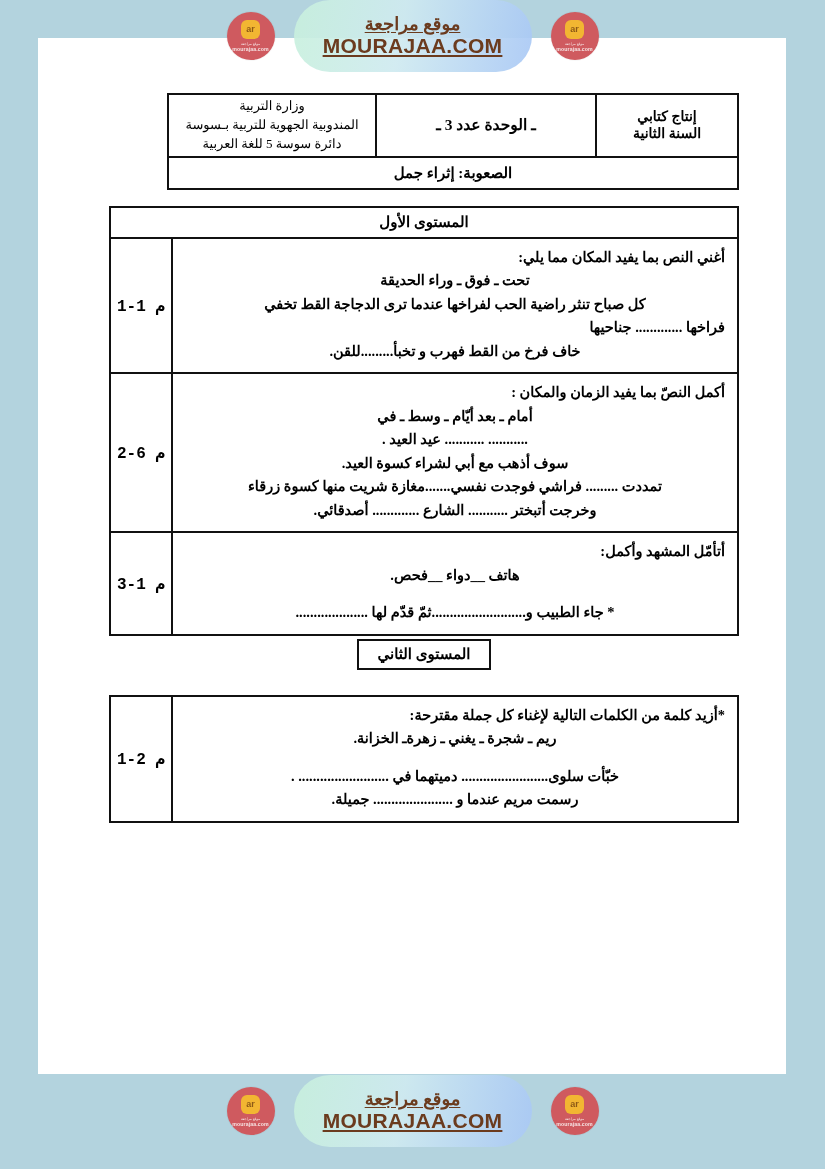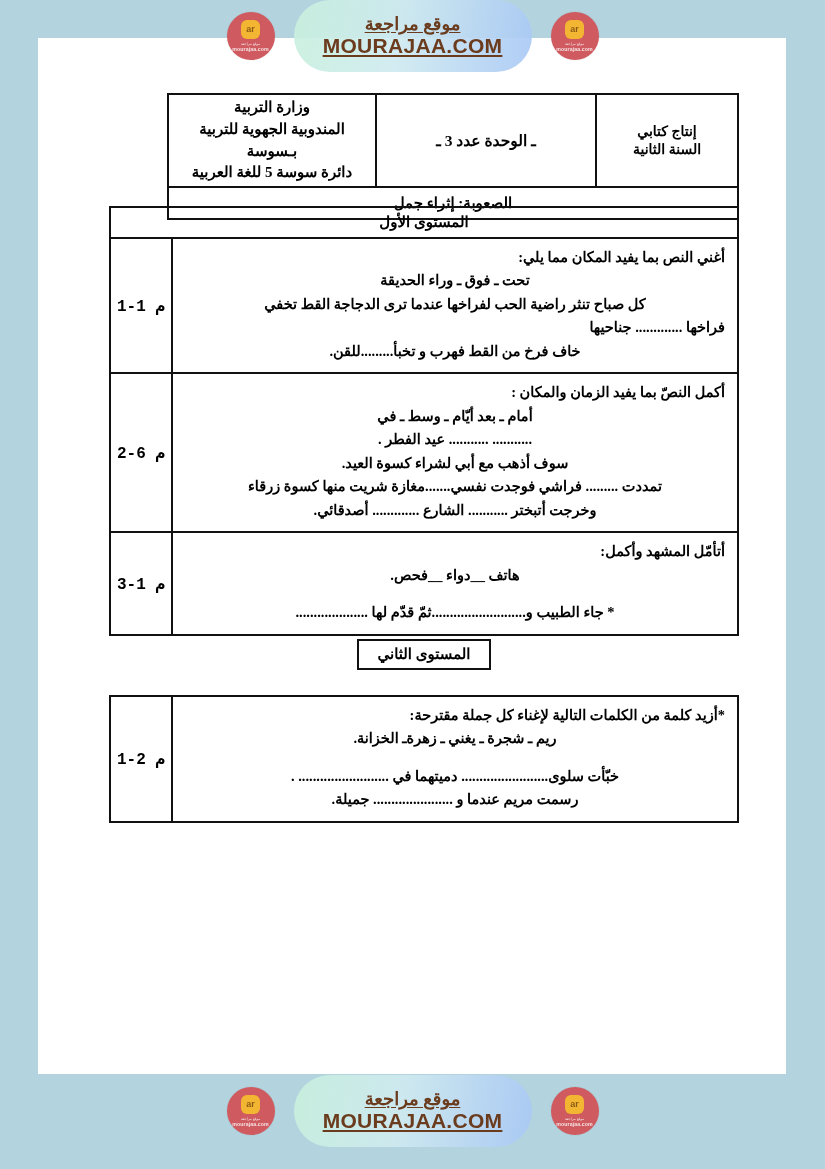--- a/index.html
+++ b/index.html
@@ -163,22 +163,22 @@
     line-height: 1.25;
     height: 56px;
   }
   .hdr-mid {
     width: 210px;
     font-size: 15.5px;
     font-weight: bold;
     height: 56px;
   }
   .hdr-right {
-    font-size: 15px;
-    font-weight: bold;
+    font-size: 13px;
+    font-weight: normal;
     line-height: 1.45;
     height: 56px;
   }
   .hdr-right span { display: block; }
   .hdr-full {
     font-size: 15px;
     font-weight: bold;
     height: 26px;
   }
 
@@ -314,21 +314,21 @@
               <span class="ln">كل صباح تنثر راضية الحب لفراخها عندما ترى الدجاجة القط  تخفي</span>
               <span class="ln right">فراخها ............. جناحيها</span>
               <span class="ln">خاف فرخ من القط فهرب و تخبأ.........للقن.</span>
             </td>
             <td class="code-cell">م 1-1</td>
           </tr>
           <tr>
             <td class="content-cell">
               <span class="ln right">أكمل النصّ بما يفيد الزمان والمكان :</span>
               <span class="ln">أمام ـ بعد أيّام ـ وسط ـ في</span>
-              <span class="ln">........... ........... عيد الفطر .</span>
+              <span class="ln">........... ........... عيد العيد .</span>
               <span class="ln">سوف أذهب مع أبي لشراء كسوة العيد.</span>
               <span class="ln">تمددت ......... فراشي فوجدت نفسي.......مغازة شريت منها كسوة زرقاء</span>
               <span class="ln">وخرجت أتبختر ........... الشارع ............. أصدقائي.</span>
             </td>
             <td class="code-cell">م 6-2</td>
           </tr>
           <tr>
             <td class="content-cell">
               <span class="ln right">أتأمّل المشهد وأكمل:</span>
               <span class="ln">هاتف __دواء __فحص.</span>

